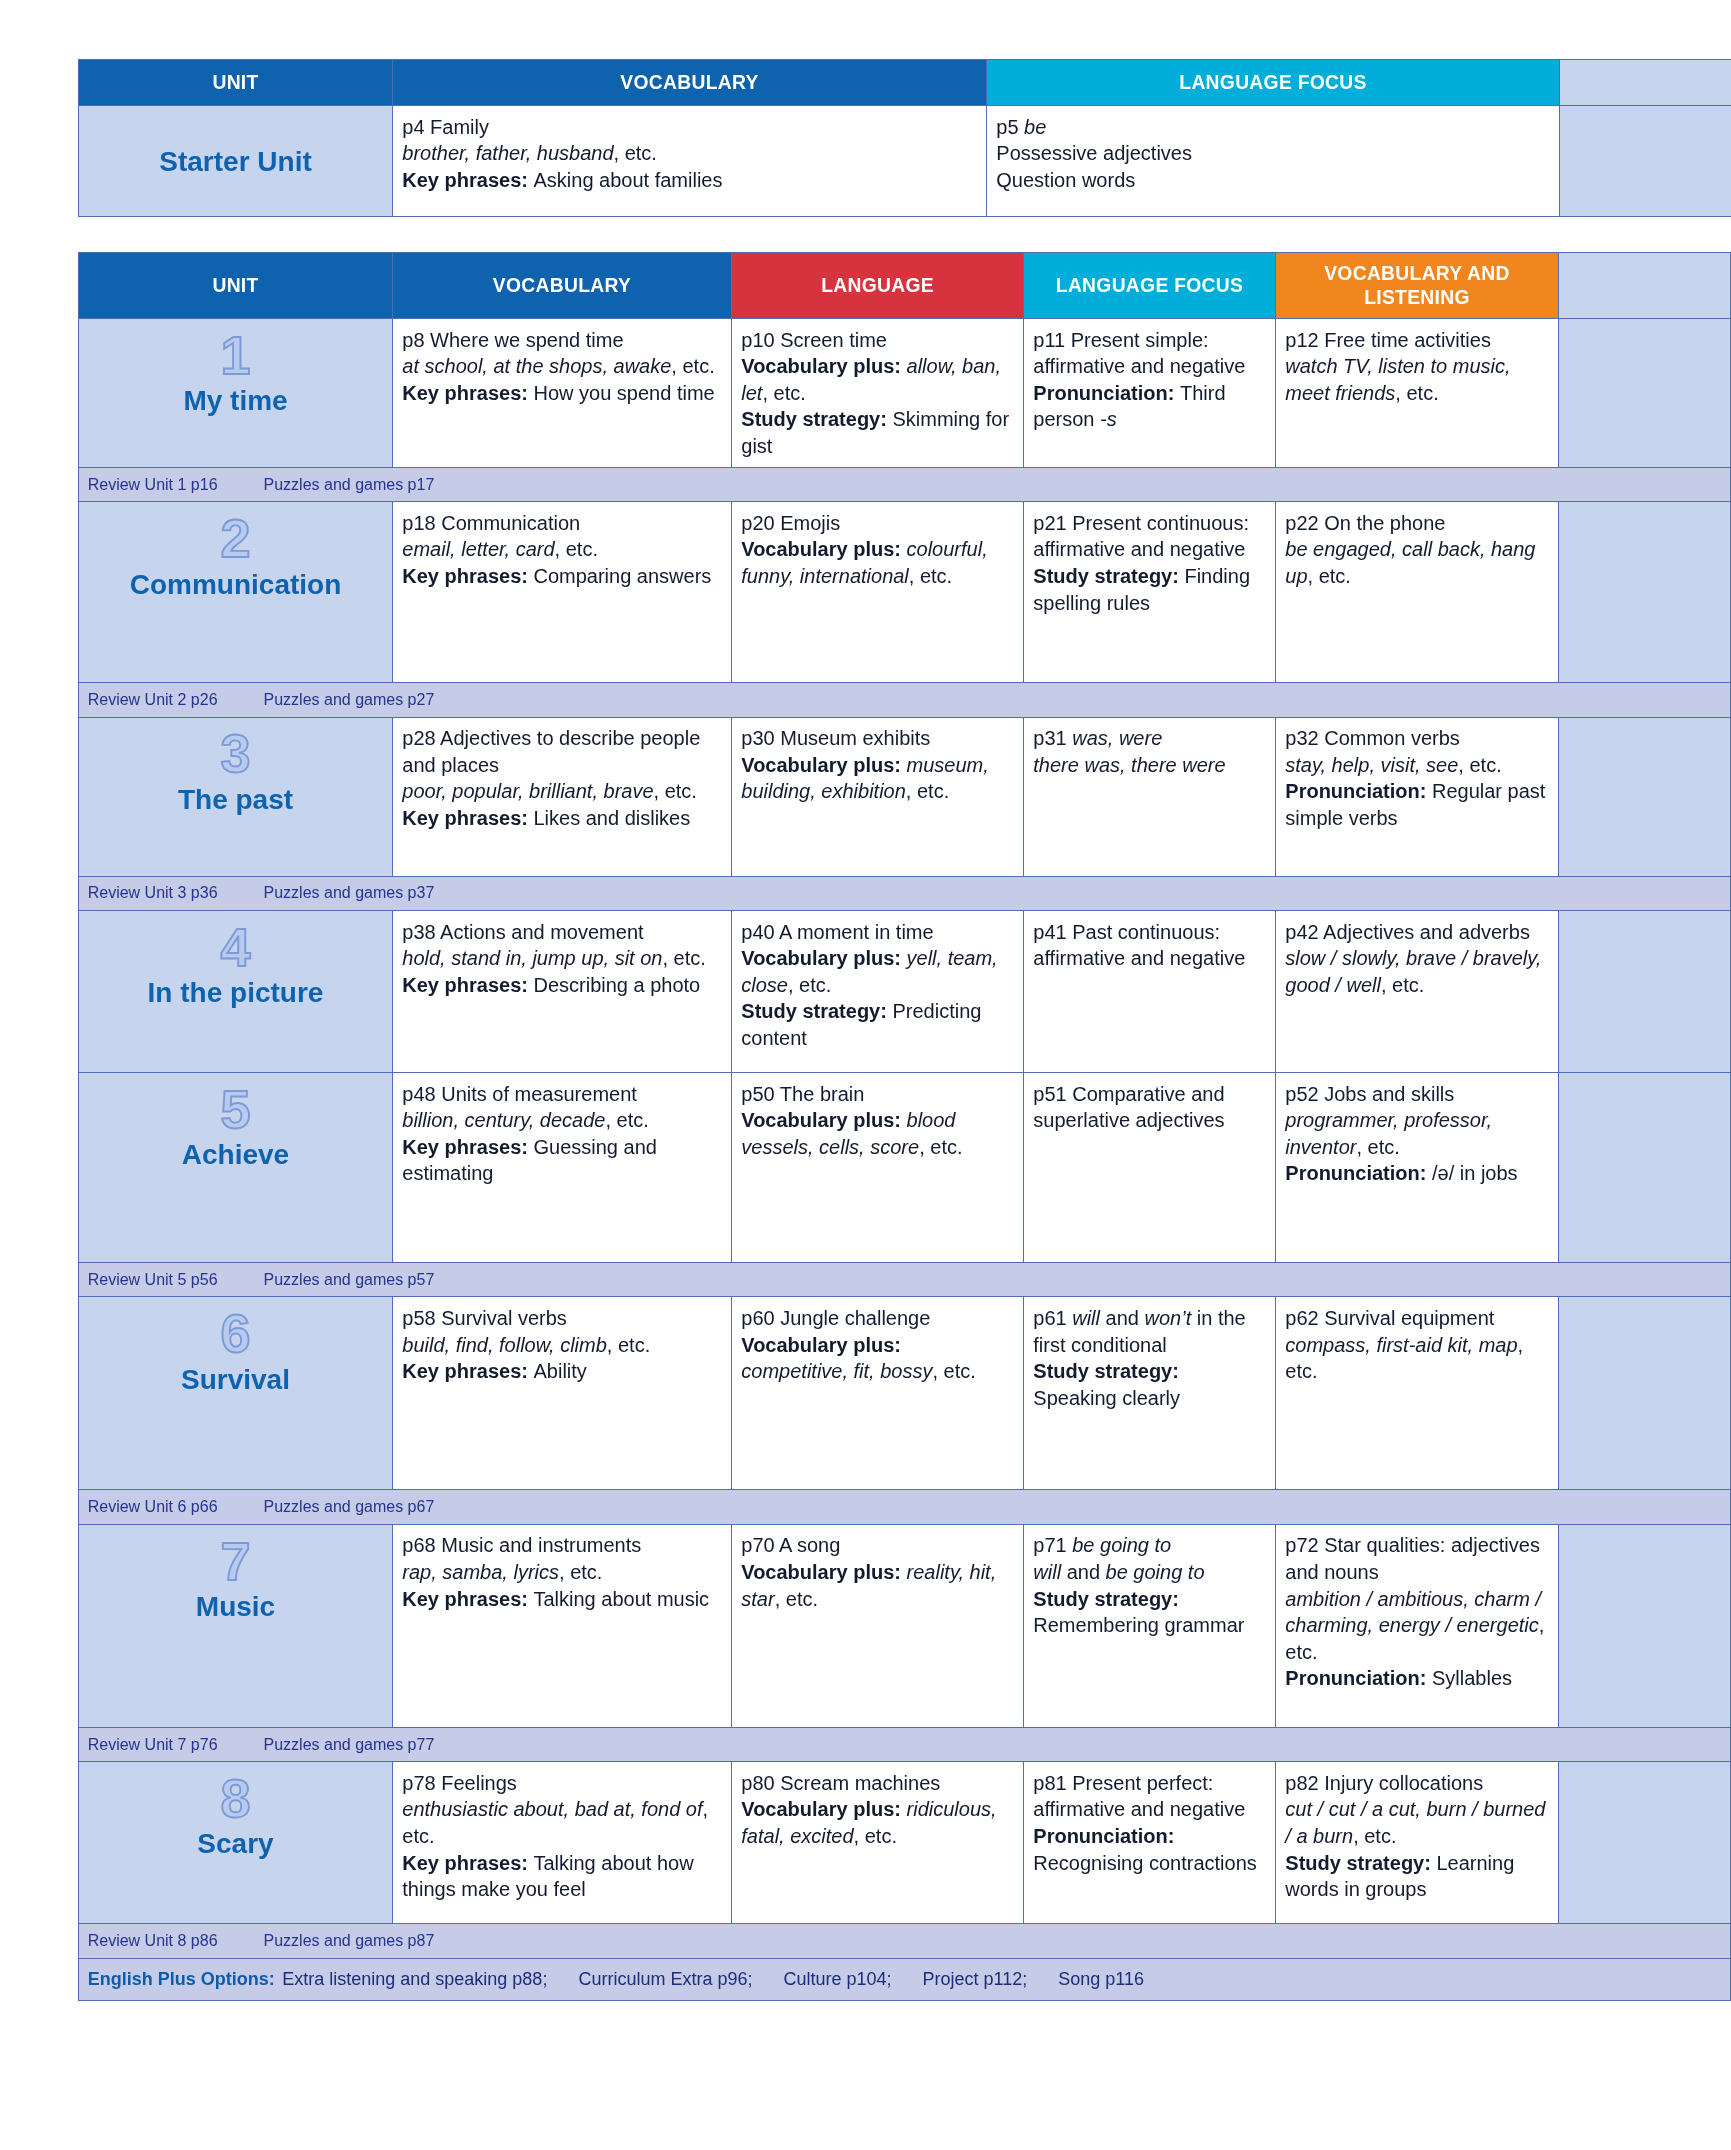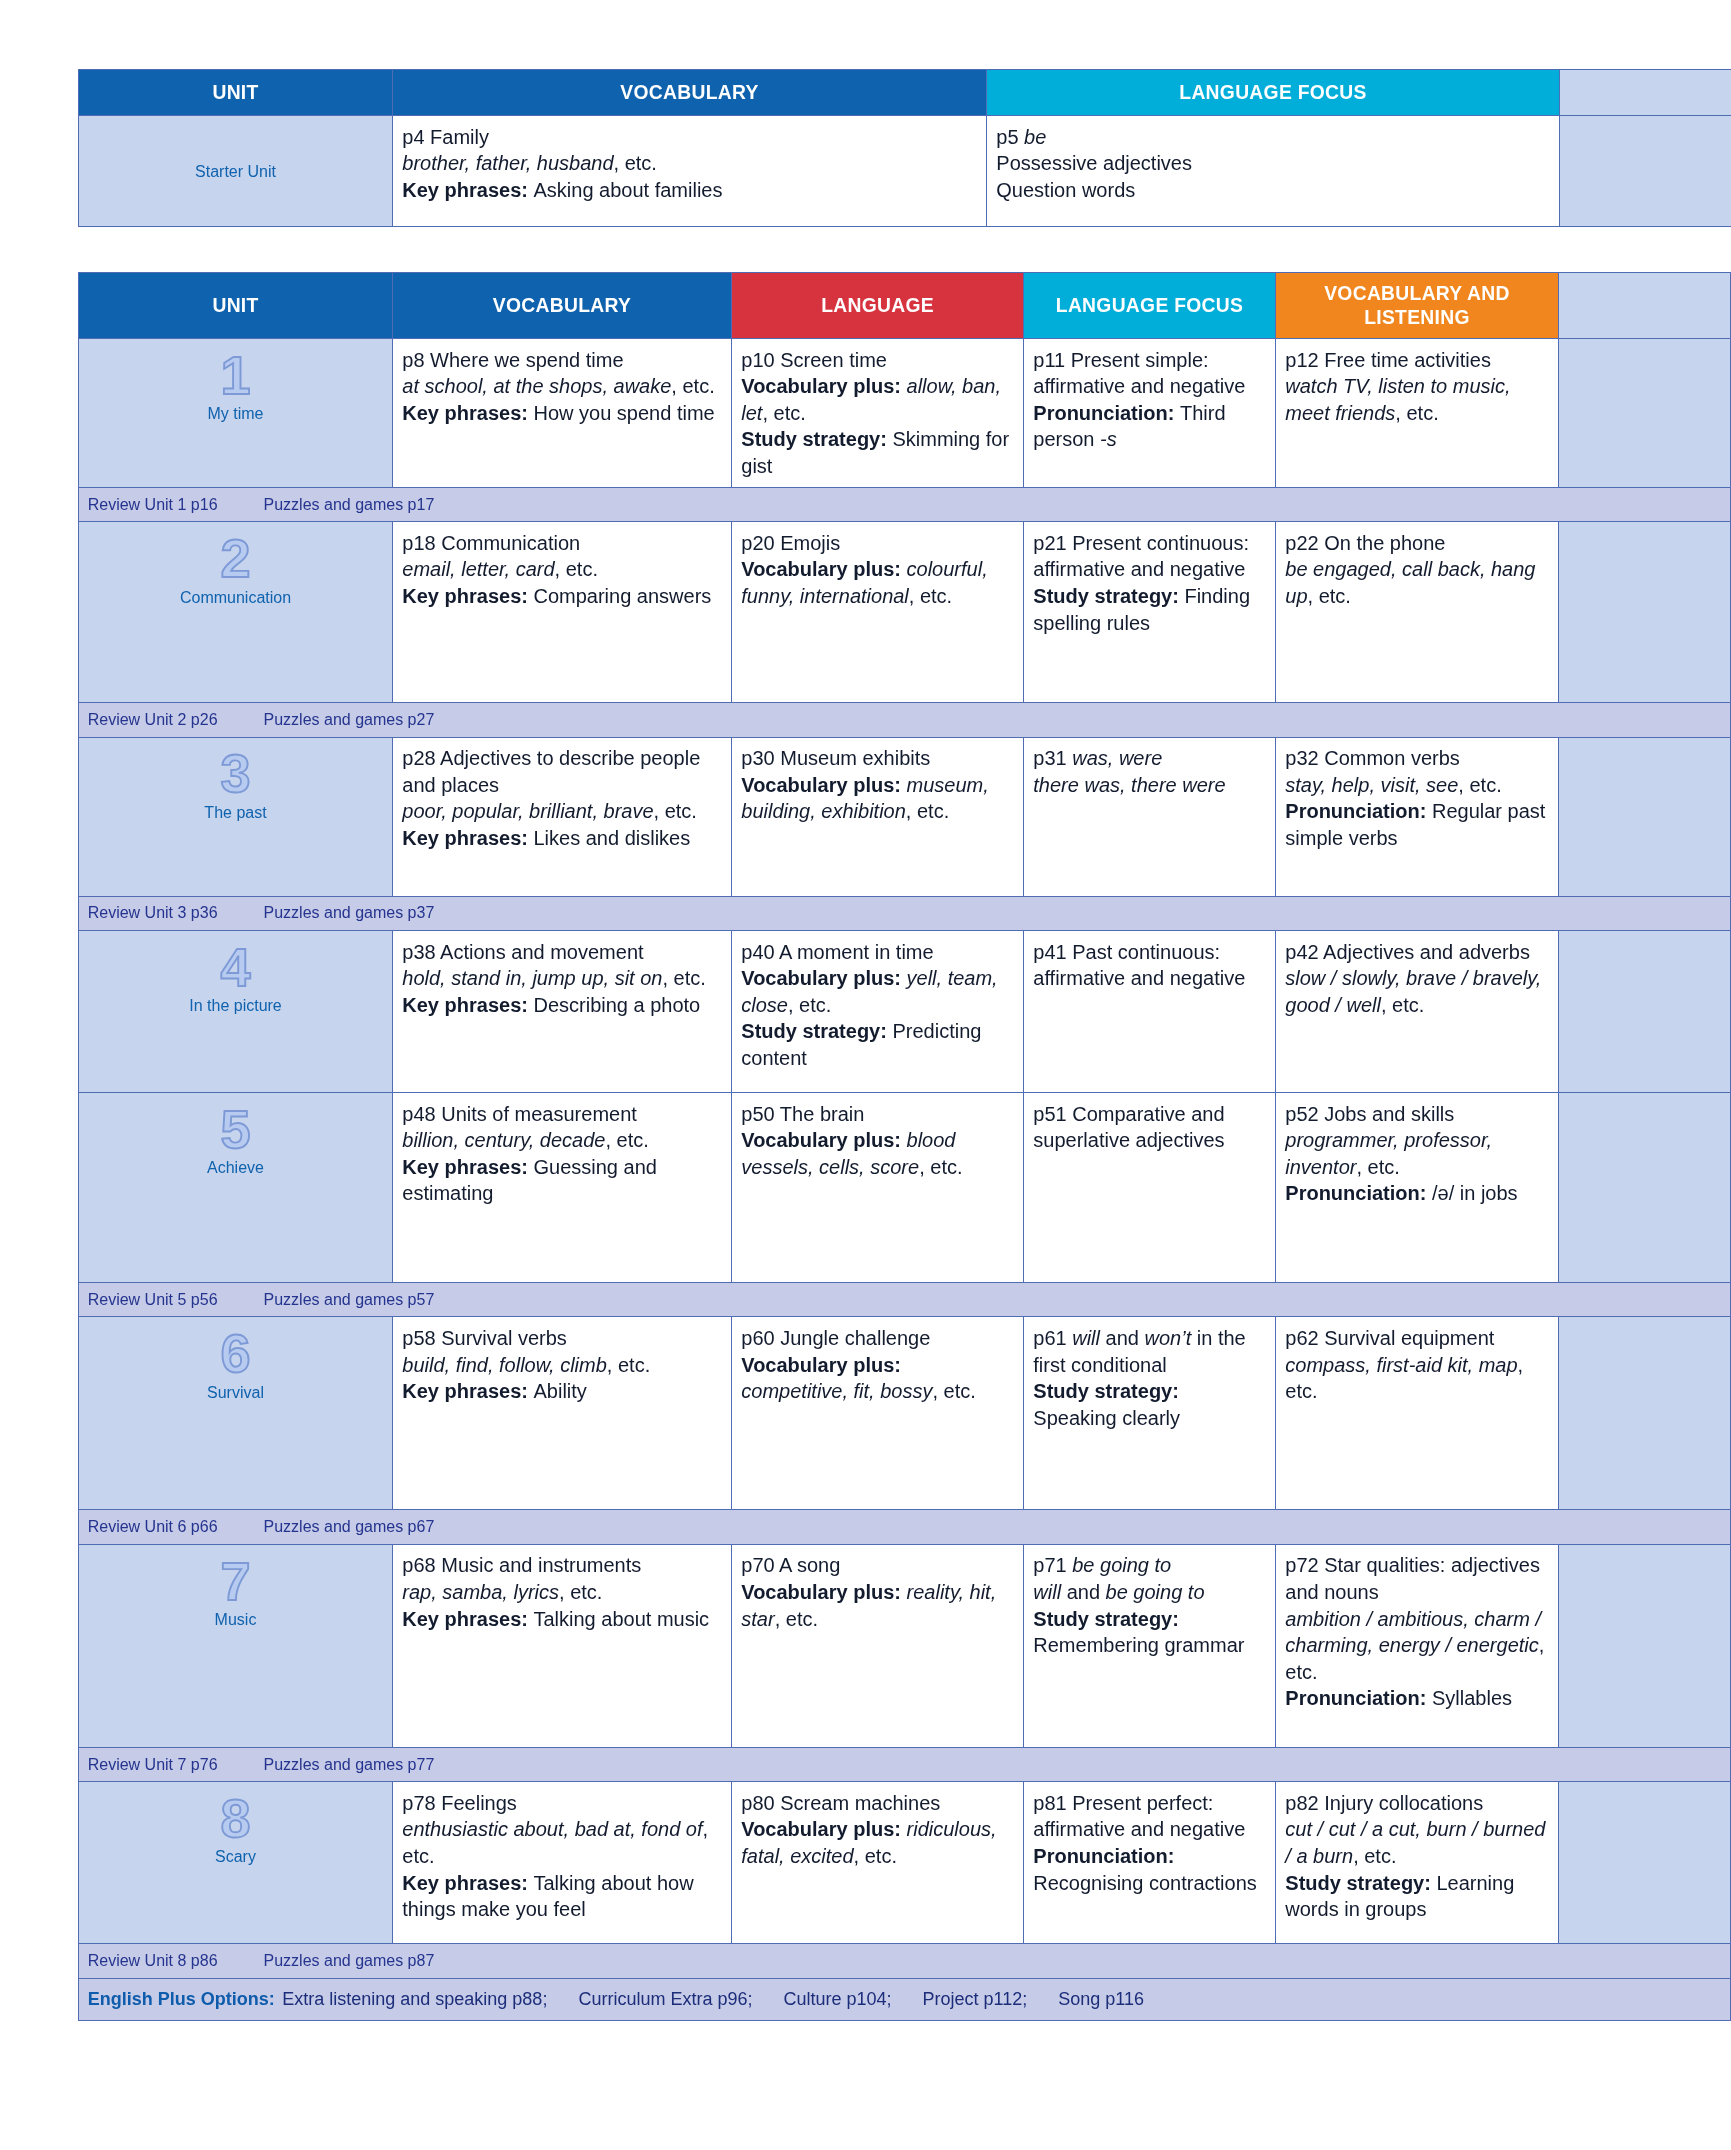--- a/index.html
+++ b/index.html
@@ -4,42 +4,42 @@
 <style>
   html, body { margin: 0; padding: 0; background: #ffffff; }
   body {
     width: 1731px; height: 2151px;
     font-family: "Liberation Sans", sans-serif;
     color: #131b2e;
     overflow: hidden;
   }
   .page { padding: 59px 0 0 78px; }
 
-  table.tbl { border-collapse: collapse; table-layout: fixed; width: 1653px; margin-top: 10px; }
+  table.tbl { border-collapse: collapse; table-layout: fixed; width: 1653px; }
   .tbl th, .tbl td { border: 1.2px solid #4f6cb4; vertical-align: top; overflow: hidden; }
 
   .hdr th {
     height: 45px; text-align: center; vertical-align: middle;
     color: #ffffff; font-size: 19.3px; font-weight: bold; letter-spacing: 0.3px;
     padding: 0 6.2px; line-height: 1.2;
   }
   .main .hdr th { height: 65px; }
   .h-blue   { background: #0f62ad; }
   .h-red    { background: #d7333f; }
   .h-cyan   { background: #00aed9; }
   .h-orange { background: #f0861d; }
   .h-strip, td.strip { background: #c7d4ee; }
 
   td.unit-cell { background: #c7d4ee; text-align: center; padding: 8.7px 5px 5px 5px; }
   td.unit-cell.vmid { vertical-align: middle; padding: 5px; }
   .unit-num {
     font-size: 54px; font-weight: 800; line-height: 1.02;
     color: #b7caf0; -webkit-text-stroke: 1.9px #7d9ad6;
   }
-  .unit-title { font-size: 16px; font-weight: normal; color: #0f62ad; margin-top: 2.5px; }
+  .unit-title { font-size: 28px; font-weight: bold; color: #0f62ad; margin-top: 2.5px; }
 
   td.body-cell { background: #ffffff; padding: 7.5px 10px 7.5px 9.3px; font-size: 20px; line-height: 1.33; }
   .para { margin: 0; }
   .para .b { font-weight: bold; }
   .para .i { font-style: italic; }
 
   tr.starter td { height: 95px; }
   tr.u1 td { height: 131px; }
   tr.u2 td { height: 165px; }
   tr.u3 td { height: 143px; }

